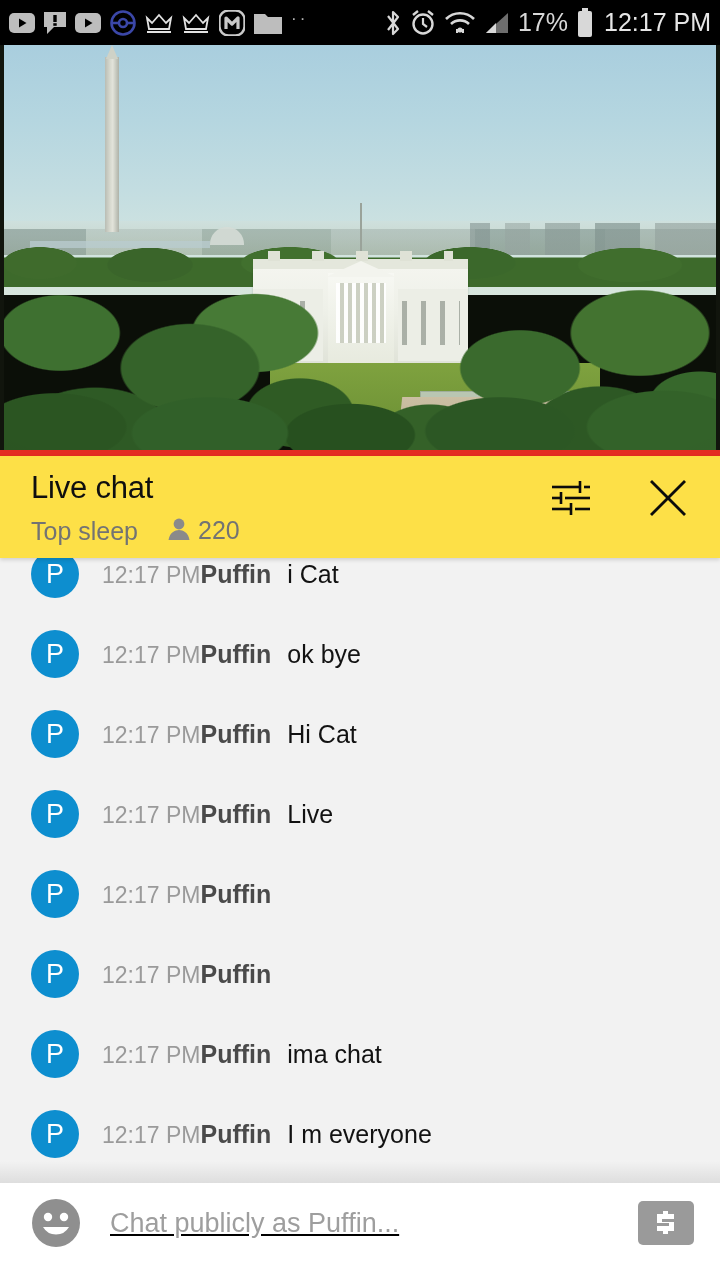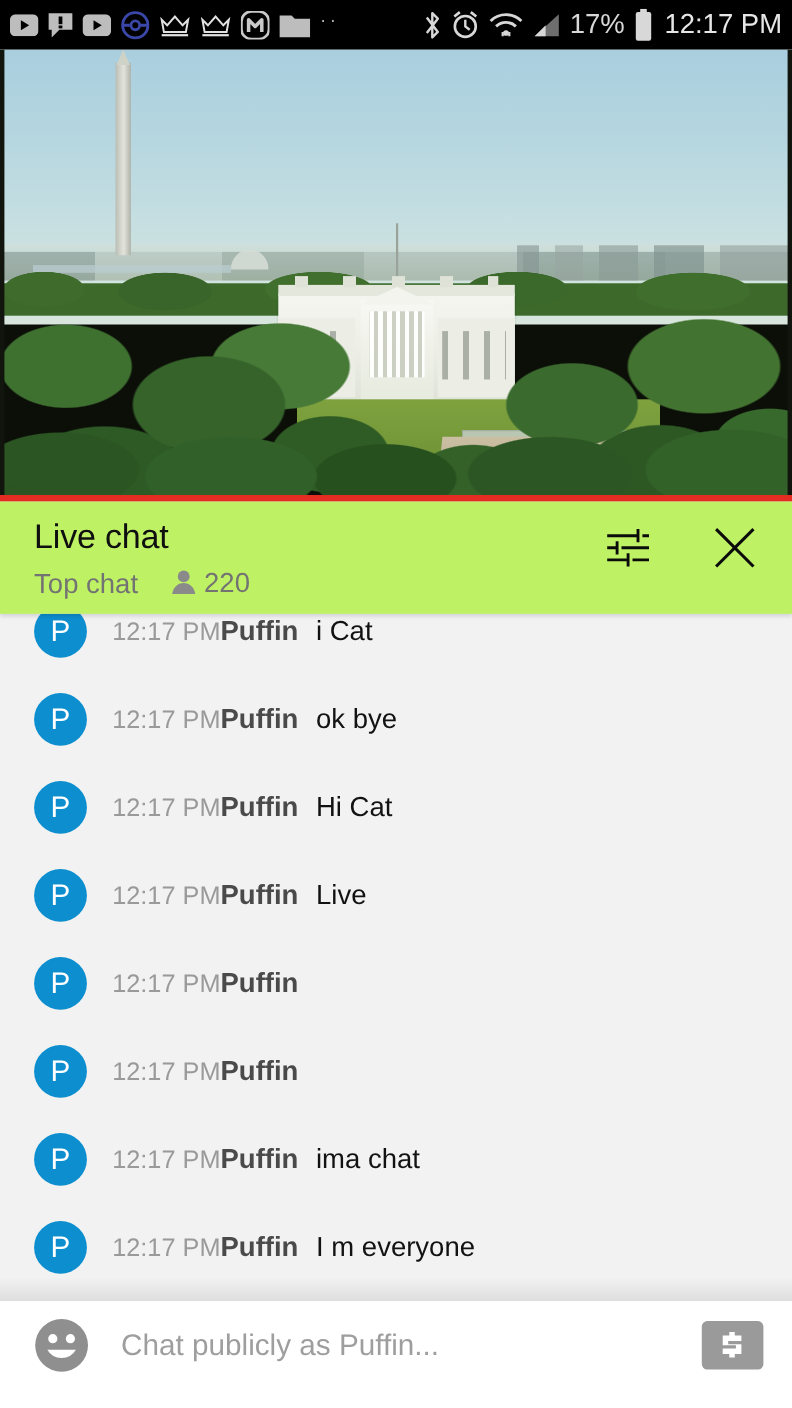--- a/index.html
+++ b/index.html
@@ -182,21 +182,21 @@
     pointer-events:none;
   }
   .progressbar {
     position:absolute; left:0; top:450px; width:720px; height:6px; background:#cc1b1b;
   }
   .progressbar .played { height:100%; width:100%; background:#e42d22; }
 
   
   .chat-header {
     position:absolute; top:456px; left:0; width:720px; height:102px;
-    background:#bef264; z-index:5;
+    background:#fde047; z-index:5;
     box-shadow:0 2px 4px rgba(0,0,0,.14);
   }
   .ch-title {
     position:absolute; left:31px; top:14px;
     font-size:31px; color:#0f0f0f; letter-spacing:-.2px;
   }
   .ch-sub { position:absolute; left:31px; top:60px; display:flex; align-items:center; }
   .ch-mode { font-size:25px; color:#737373; }
   .ch-viewers { display:flex; align-items:flex-start; margin-left:28px; gap:6px; }
   .ch-count { font-size:25px; color:#737373; }
@@ -225,21 +225,21 @@
 
   .list-fade-bottom {
     position:absolute; left:0; bottom:0; width:720px; height:22px;
     background:linear-gradient(rgba(242,242,242,0), rgba(205,205,205,.55));
     pointer-events:none;
   }
 
   
   .input-bar {
     position:absolute; top:1183px; left:0; width:720px; height:80px;
-    background:#ffffff; display:flex; align-items:center;
+    background:#ffffff; display:flex; align-items:center;text-decoration:underline;
   }
   .emoji-btn { margin-left:28px; width:56px; height:56px; cursor:pointer; }
   .chat-input {
     flex:1; margin-left:26px; border:none; outline:none; background:transparent;
     font-family:"Liberation Sans", sans-serif; font-size:27px; color:#444;
   }
   .chat-input::placeholder { color:#9e9e9e; }
   .superchat-btn {
     margin-right:26px; width:56px; height:44px; border-radius:5px; background:#9a9a9a;
     display:flex; align-items:center; justify-content:center; cursor:pointer; flex:0 0 auto;
@@ -375,21 +375,21 @@
     <div class="video-letterbox-r"></div>
   </div>
 
   <div class="progressbar">
     <div class="played"></div>
   </div>
 
   <div class="chat-header">
     <div class="ch-title">Live chat</div>
     <div class="ch-sub">
-      <span class="ch-mode">Top chat</span>
+      <span class="ch-mode">Top sleep</span>
       <span class="ch-viewers">
         <span>
           <svg width="26" height="26" viewBox="0 0 26 26">
               <circle cx="13" cy="8" r="5.4" fill="#8a8a8a"></circle>
               <path d="M2.5 24 C3.6 16.6 9 14 13 14 C17 14 22.4 16.6 23.5 24 Z" fill="#8a8a8a"></path>
             </svg>
         </span>
         <span class="ch-count">220</span>
       </span>
     </div>

